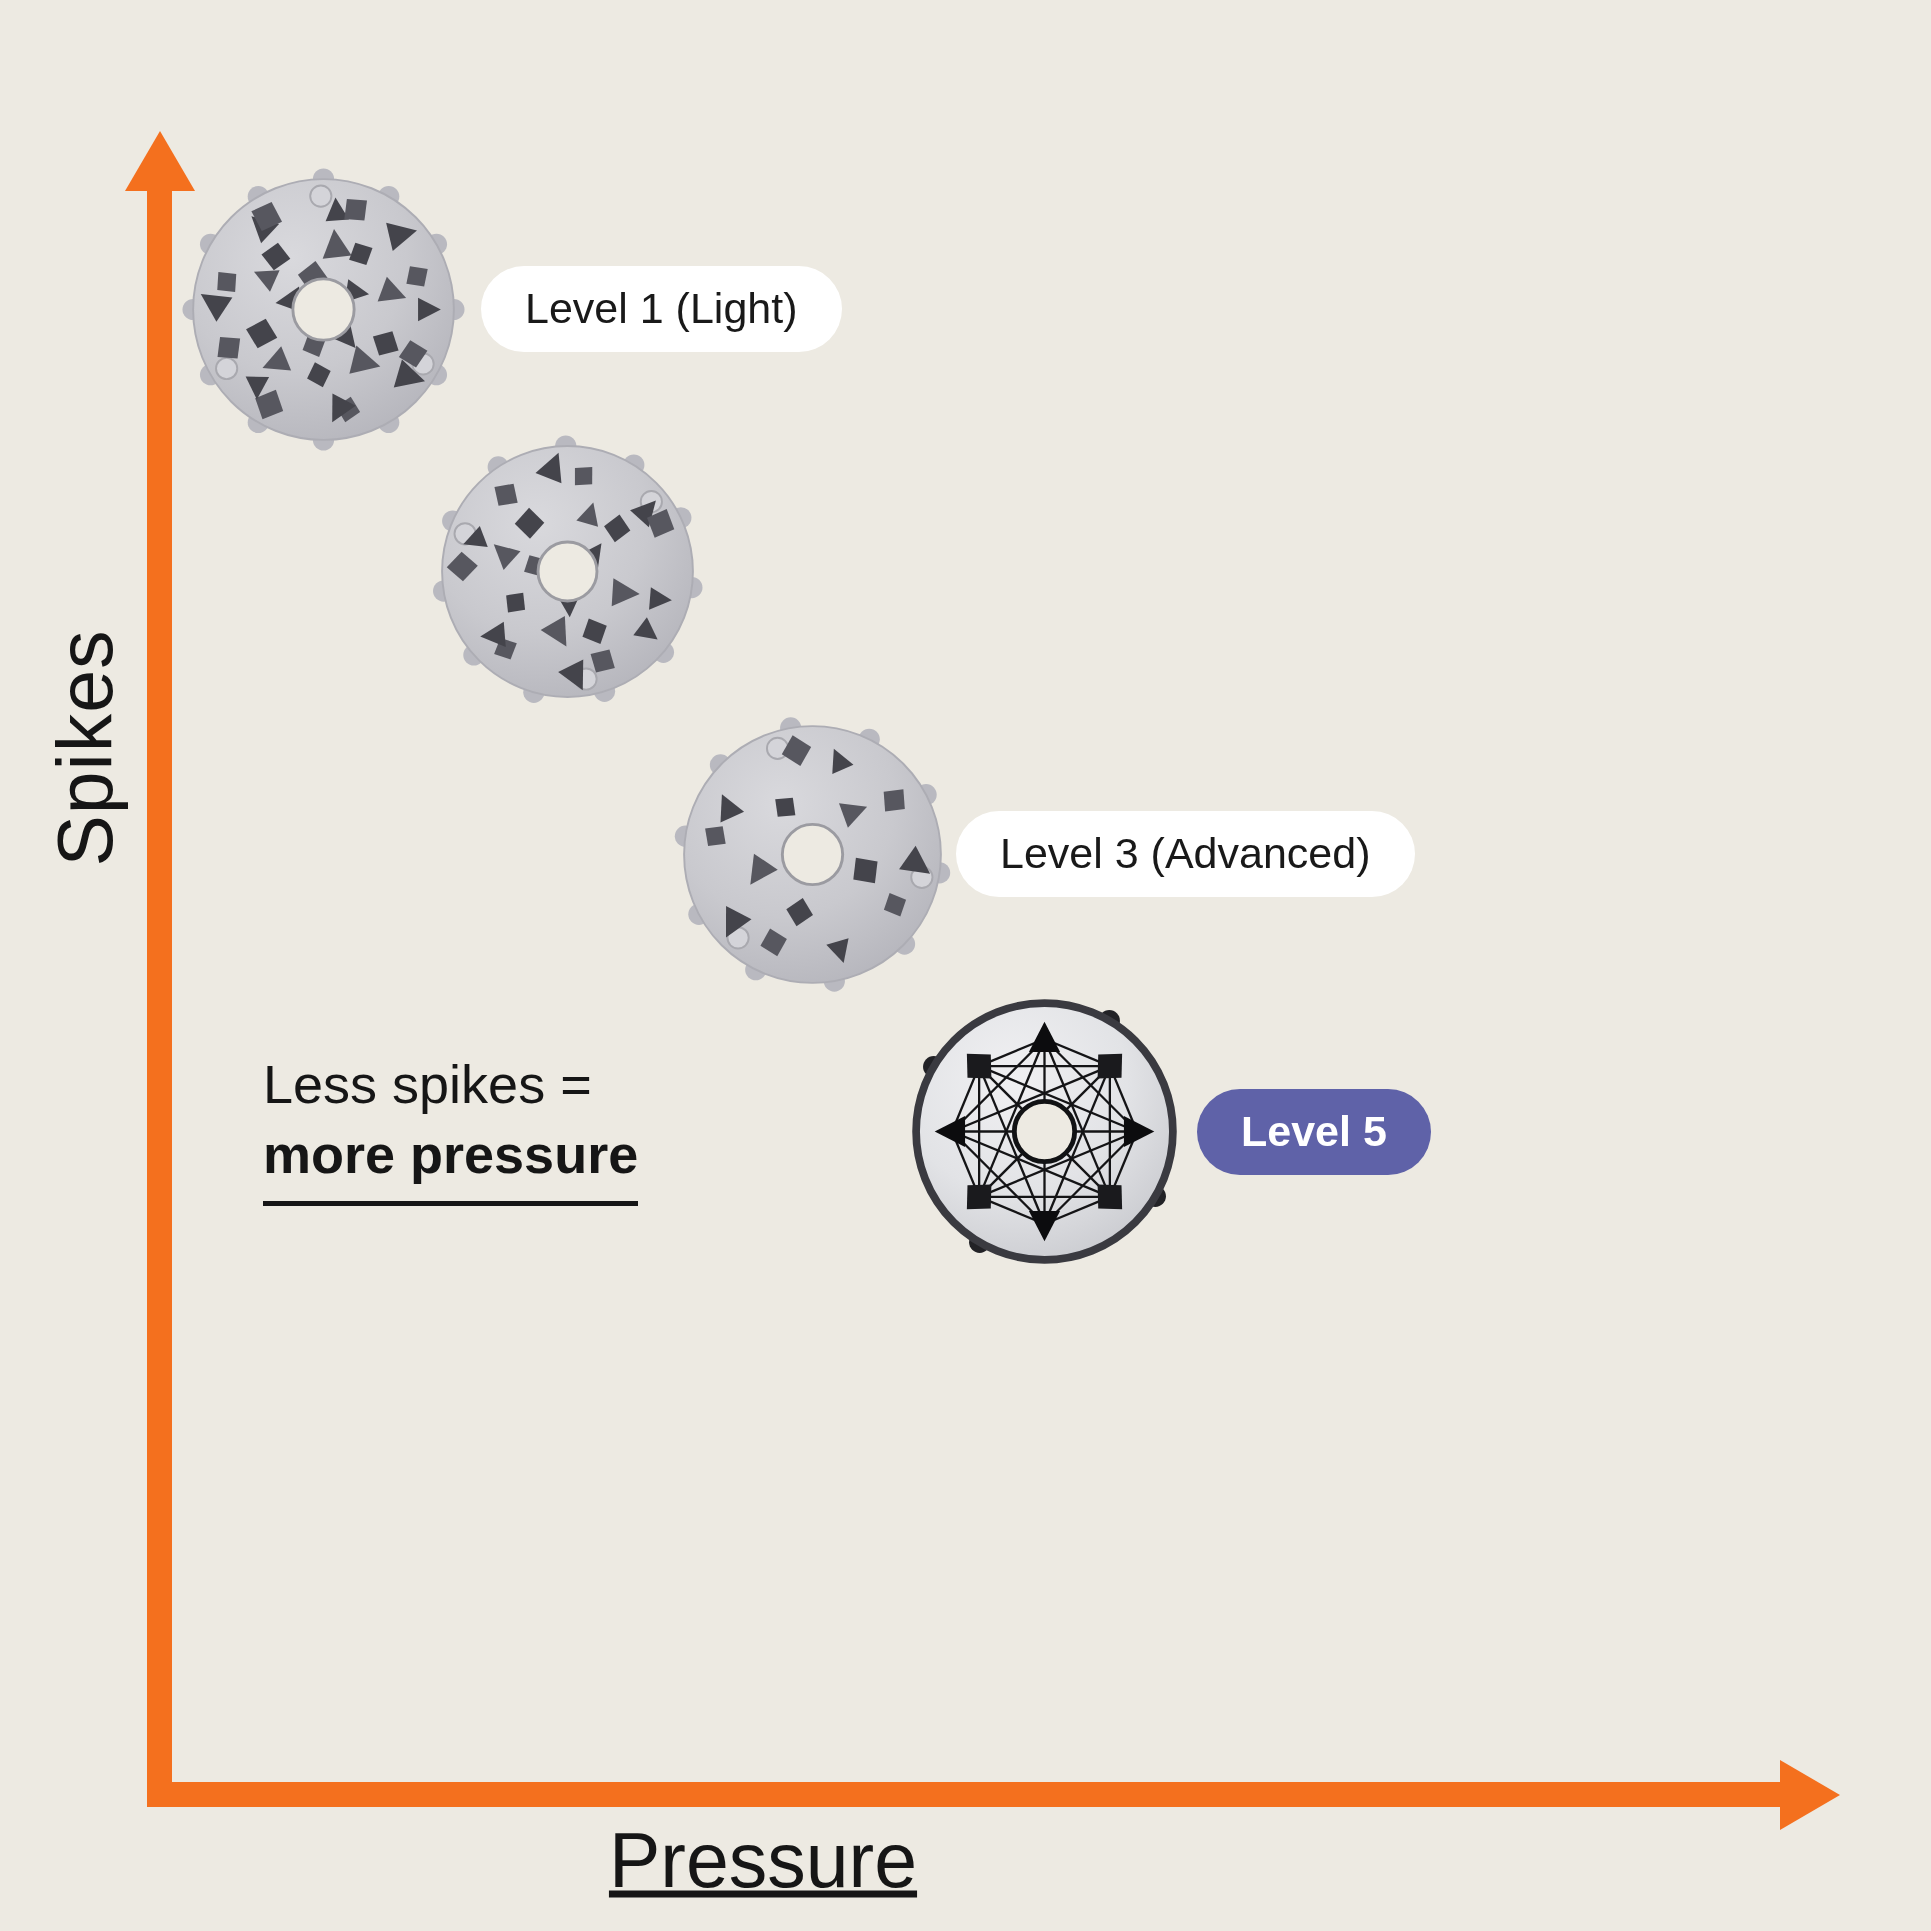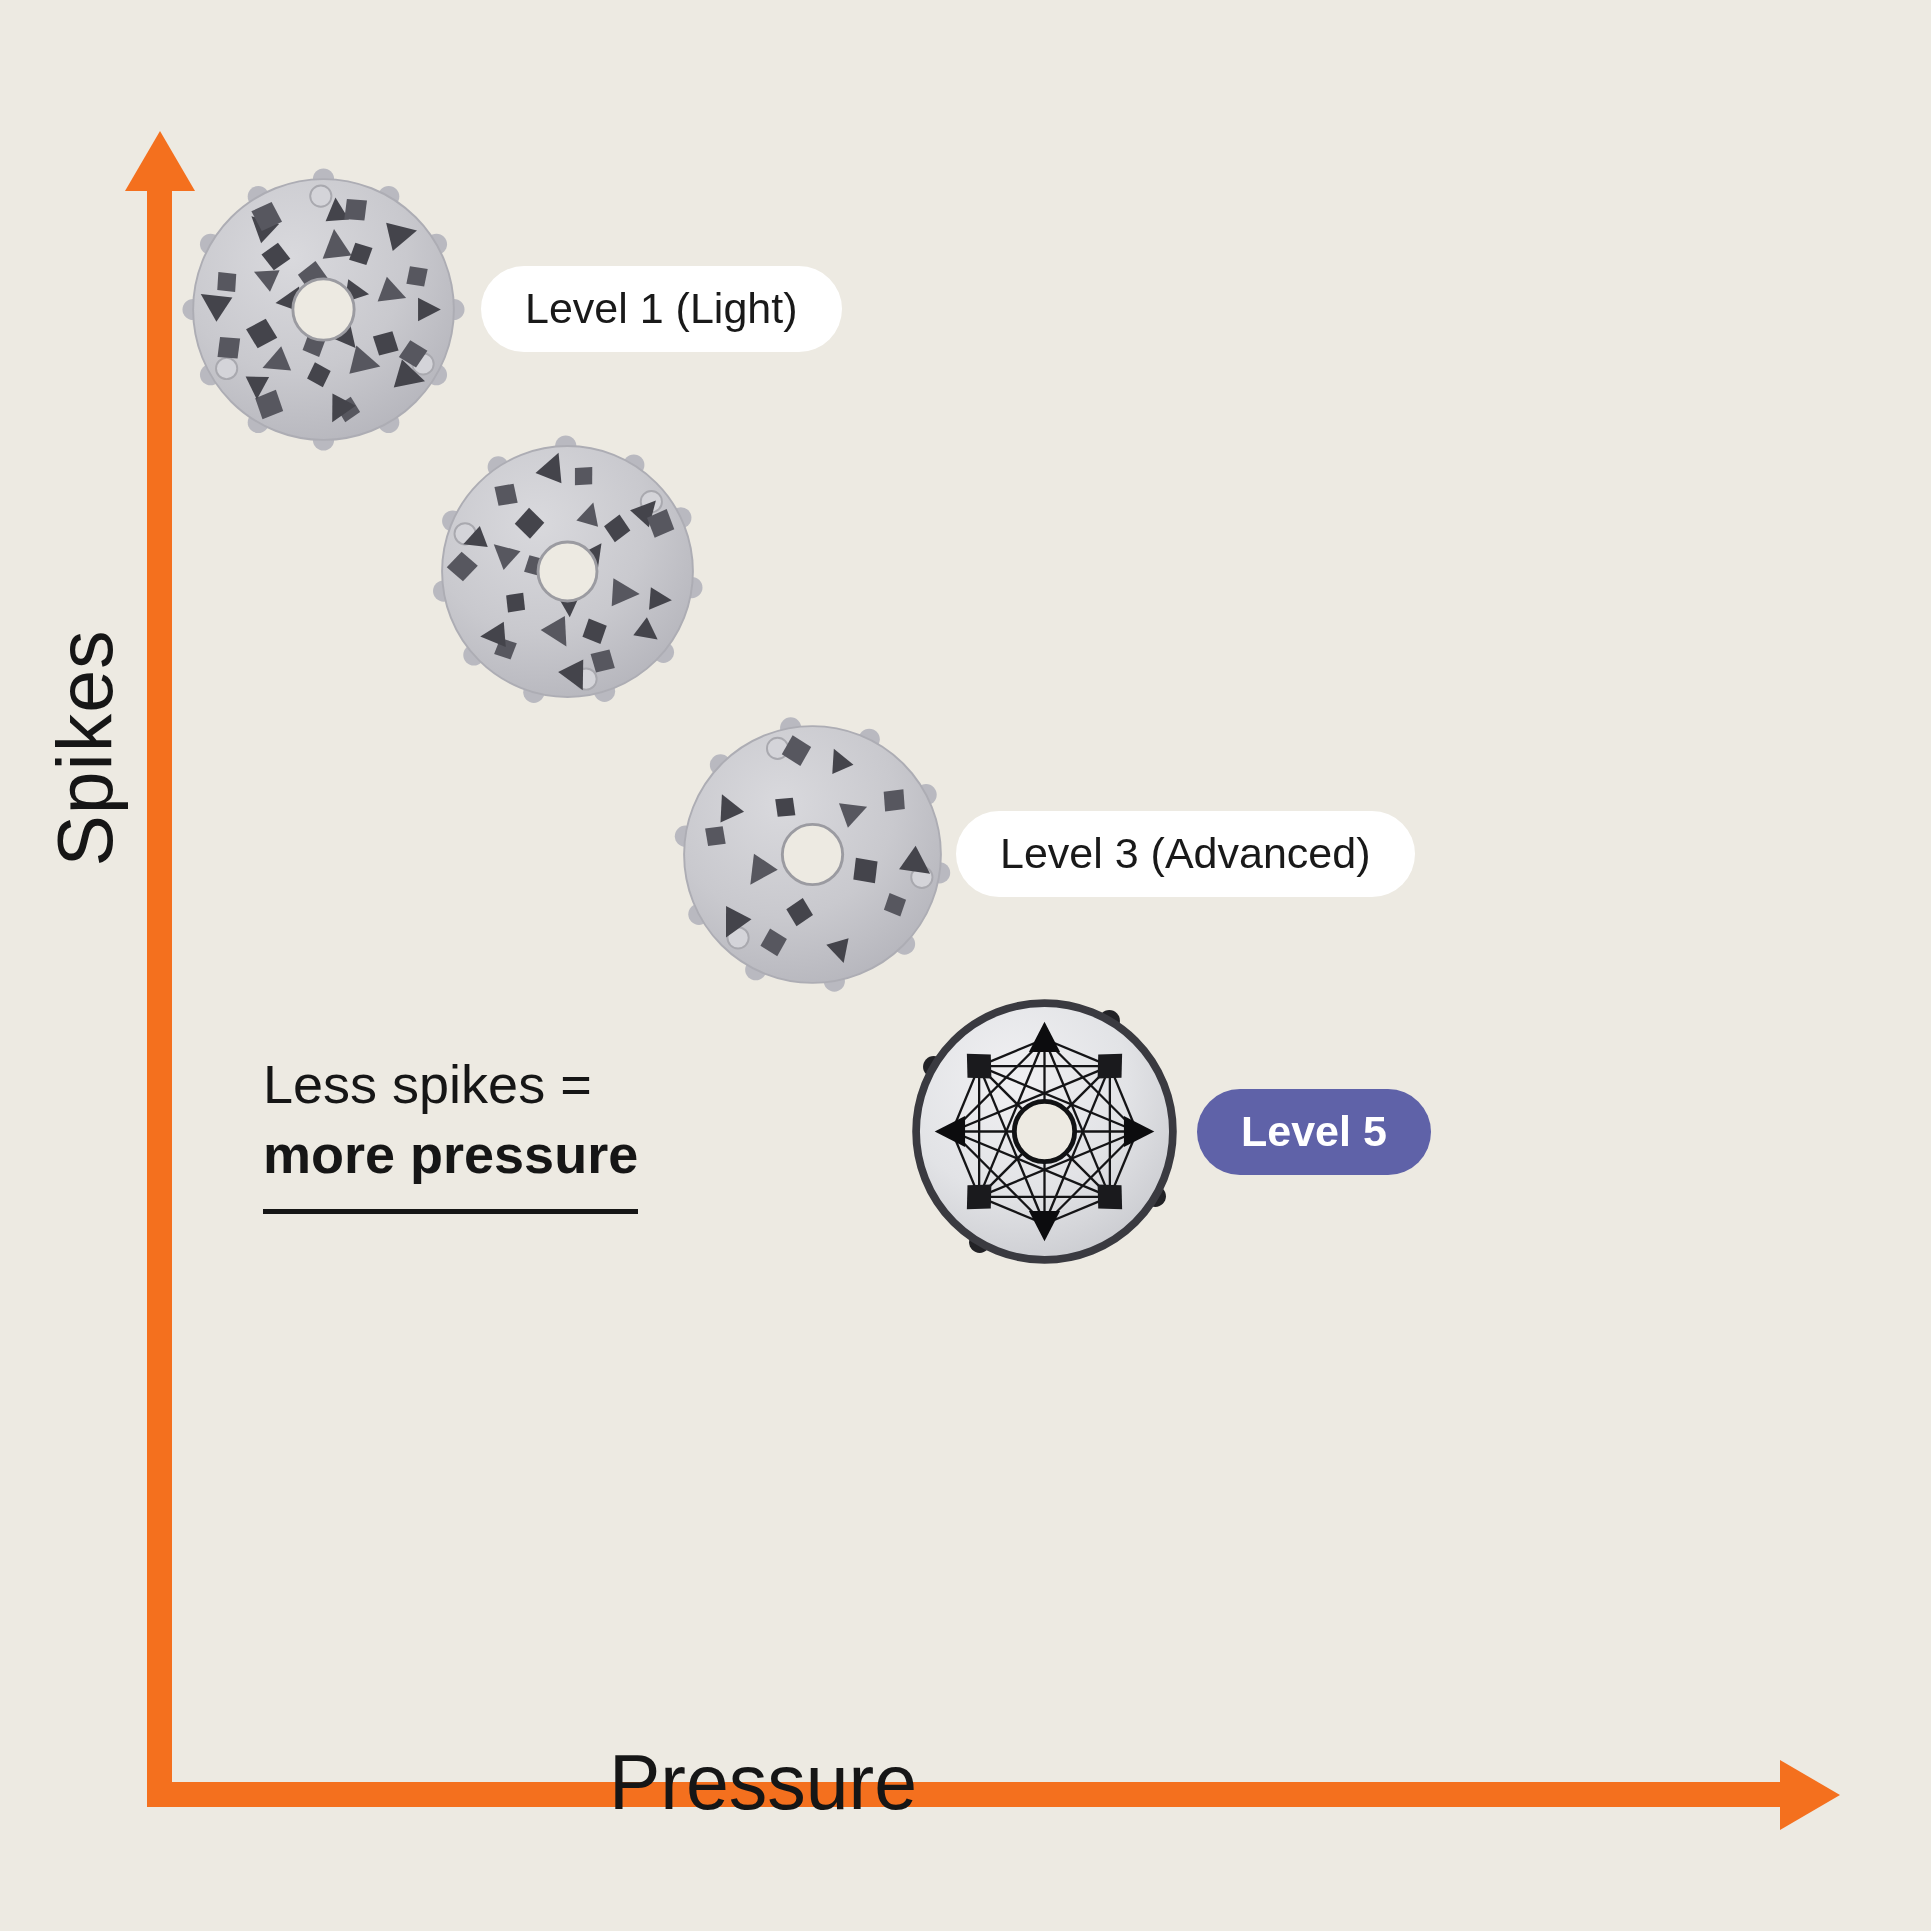--- a/index.html
+++ b/index.html
@@ -23,35 +23,35 @@
     border-top: 35px solid transparent; border-bottom: 35px solid transparent;
     border-left: 60px solid var(--accent, #F4701E);
   }
 
   .y-label {
     position: absolute; left: 85px; top: 748px;
     transform: translate(-50%, -50%) rotate(-90deg);
     font-size: 77px; letter-spacing: 1px; white-space: nowrap;
   }
   .x-label {
-    position: absolute; left: 763px; top: 1782px;
+    position: absolute; left: 763px; top: 1860px;
     transform: translate(-50%, -50%);
-    font-size: 77px; white-space: nowrap;
+    font-size: 77px; white-space: nowrap; text-decoration: underline;
   }
 
   .pill {
     position: absolute; transform: translateY(-50%);
     padding: 19.3px 44px; border-radius: 68px;
     font-size: 43px; line-height: 1.1; white-space: nowrap; text-align: right;
   }
 
   .annotation { position: absolute; left: 263px; top: 1049px; font-size: 54px; line-height: 1.3; }
   .annotation .ul {
     font-weight: 700; display: inline-block;
-    border-bottom: 5.8px solid var(--ink, #161616); padding-bottom: 20px;
+    border-bottom: 5.8px solid var(--ink, #161616); padding-bottom: 12px;
   }
 </style>
 </head>
 <body>
 
 <div class="stage" id="stage">
   <div class="arrowhead-up"></div>
   <div class="axis-line-y"></div>
   <div class="axis-line-x"></div>
   <div class="arrowhead-right"></div>

